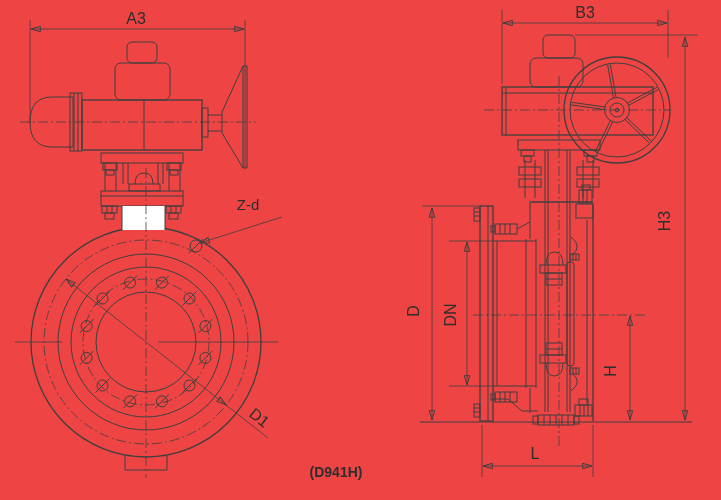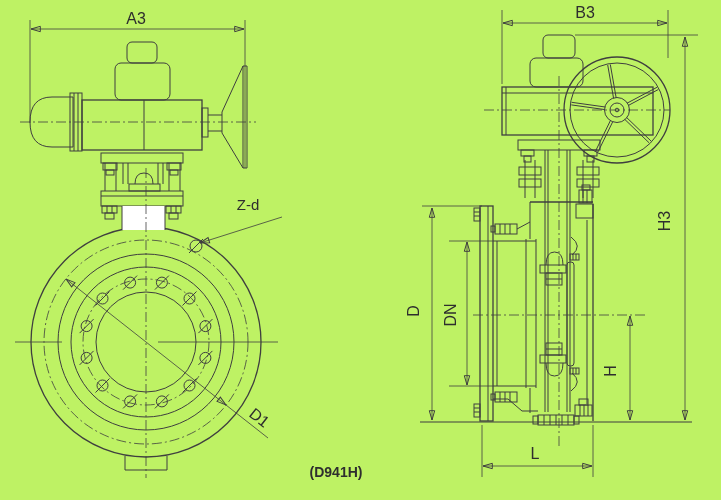--- a/index.html
+++ b/index.html
@@ -1,16 +1,16 @@
 <!DOCTYPE html>
 <html><head>
 <meta charset="utf-8">
 <style>
   html,body{margin:0;padding:0;background:#fff;}
-  .canvas{position:relative;width:721px;height:500px;background:#bef264;overflow:hidden;
+  .canvas{position:relative;width:721px;height:500px;background:#ef4444;overflow:hidden;
           font-family:"Liberation Sans", sans-serif;}
   svg{position:absolute;left:0;top:0;}
   svg line, svg path, svg rect, svg circle, svg polyline{stroke:#3f3f3f;fill:none;stroke-width:1;}
   .thick{stroke-width:1.3;}
   .thin{stroke-width:0.8;}
   .cl{stroke-dasharray:10 3 2 3;stroke-width:0.8;}
   .whitefill{fill:#ffffff;stroke:none;}
   text{fill:#2e2e2e;stroke:none;font-family:"Liberation Sans", sans-serif;}
   .dimtxt{font-size:16px;}
   .dimtxt-s{font-size:15px;}

